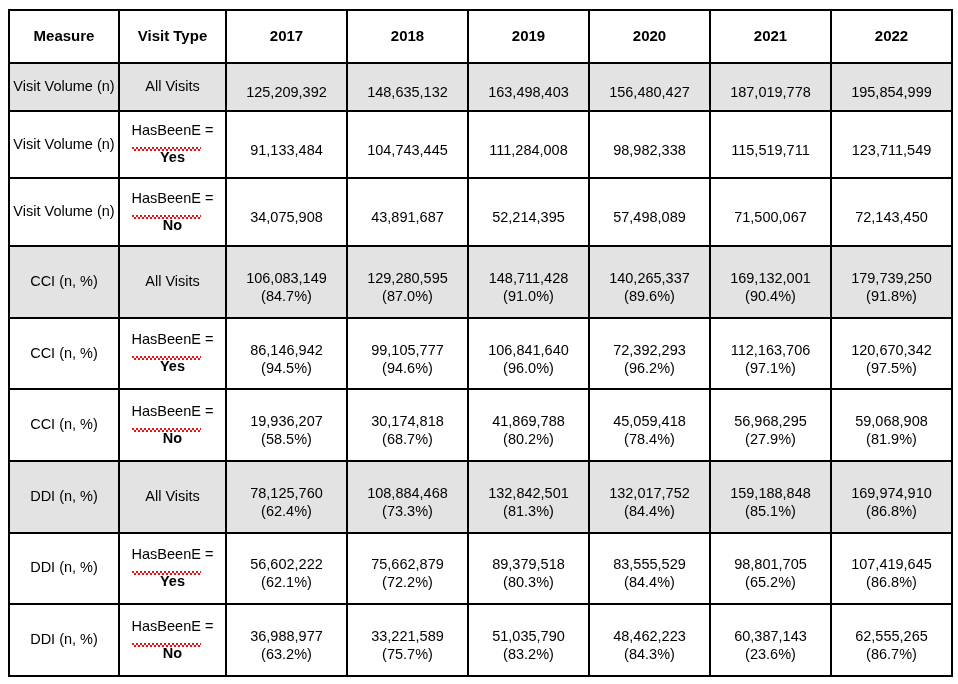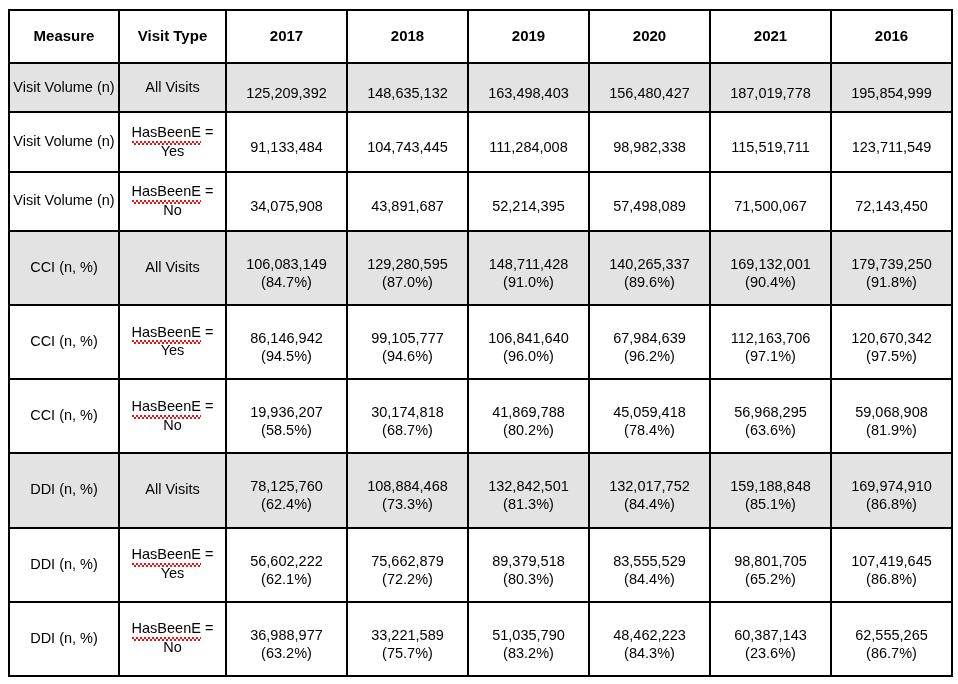--- a/index.html
+++ b/index.html
@@ -61,39 +61,39 @@
   .cell-measure, .cell-visittype {
     font-weight: normal;
   }
   .num-line { display: block; white-space: nowrap; margin-top: 12px; }
   .pct-line { display: block; white-space: nowrap; }
 
   
   .spellmark {
     position: relative;
     display: inline-block;
-    padding-bottom: 1px;
+    padding-bottom: 9px;
     text-align: center;
   }
   .spellmark::after {
     content: "";
     position: absolute;
     left: 0;
     right: 0;
     bottom: -2px;
     height: 4px;
     background-image:
       linear-gradient(45deg, transparent 42%, #ee1111 42%, #ee1111 58%, transparent 58%),
       linear-gradient(-45deg, transparent 42%, #ee1111 42%, #ee1111 58%, transparent 58%);
     background-size: 4px 4px;
     background-repeat: repeat-x;
     background-position: 0 0, 2px 0;
   }
   .vt-line1 { display: block; white-space: nowrap; }
-  .vt-line2 { display: block; white-space: nowrap; }
+  .vt-line2 { display: block; white-space: nowrap; font-weight: bold; }
 </style>
 </head>
 <body>
 
 <div id="table-wrap">
   <table class="metrics-table">
     <colgroup>
       <col class="col-measure">
       <col class="col-visittype">
       <col class="col-year">
@@ -105,21 +105,21 @@
     </colgroup>
     <thead>
       <tr>
         <th>Measure</th>
         <th>Visit Type</th>
         <th>2017</th>
         <th>2018</th>
         <th>2019</th>
         <th>2020</th>
         <th>2021</th>
-        <th>2016</th>
+        <th>2022</th>
       </tr>
     </thead>
     <tbody id="table-body">
         <tr class="shaded">
           <td class="cell-measure">Visit Volume (n)</td>
           <td class="cell-visittype"><span>All Visits</span></td>
           <td class="cell-value">
             <span class="num-line">125,209,392</span>
           </td>
           <td class="cell-value">
@@ -228,21 +228,21 @@
           </td>
           <td class="cell-value">
             <span class="num-line">99,105,777</span>
             <span class="pct-line">(94.6%)</span>
           </td>
           <td class="cell-value">
             <span class="num-line">106,841,640</span>
             <span class="pct-line">(96.0%)</span>
           </td>
           <td class="cell-value">
-            <span class="num-line">67,984,639</span>
+            <span class="num-line">72,392,293</span>
             <span class="pct-line">(96.2%)</span>
           </td>
           <td class="cell-value">
             <span class="num-line">112,163,706</span>
             <span class="pct-line">(97.1%)</span>
           </td>
           <td class="cell-value">
             <span class="num-line">120,670,342</span>
             <span class="pct-line">(97.5%)</span>
           </td>
@@ -264,21 +264,21 @@
           <td class="cell-value">
             <span class="num-line">41,869,788</span>
             <span class="pct-line">(80.2%)</span>
           </td>
           <td class="cell-value">
             <span class="num-line">45,059,418</span>
             <span class="pct-line">(78.4%)</span>
           </td>
           <td class="cell-value">
             <span class="num-line">56,968,295</span>
-            <span class="pct-line">(63.6%)</span>
+            <span class="pct-line">(27.9%)</span>
           </td>
           <td class="cell-value">
             <span class="num-line">59,068,908</span>
             <span class="pct-line">(81.9%)</span>
           </td>
         </tr>
         <tr class="shaded">
           <td class="cell-measure">DDI (n, %)</td>
           <td class="cell-visittype"><span>All Visits</span></td>
           <td class="cell-value">

